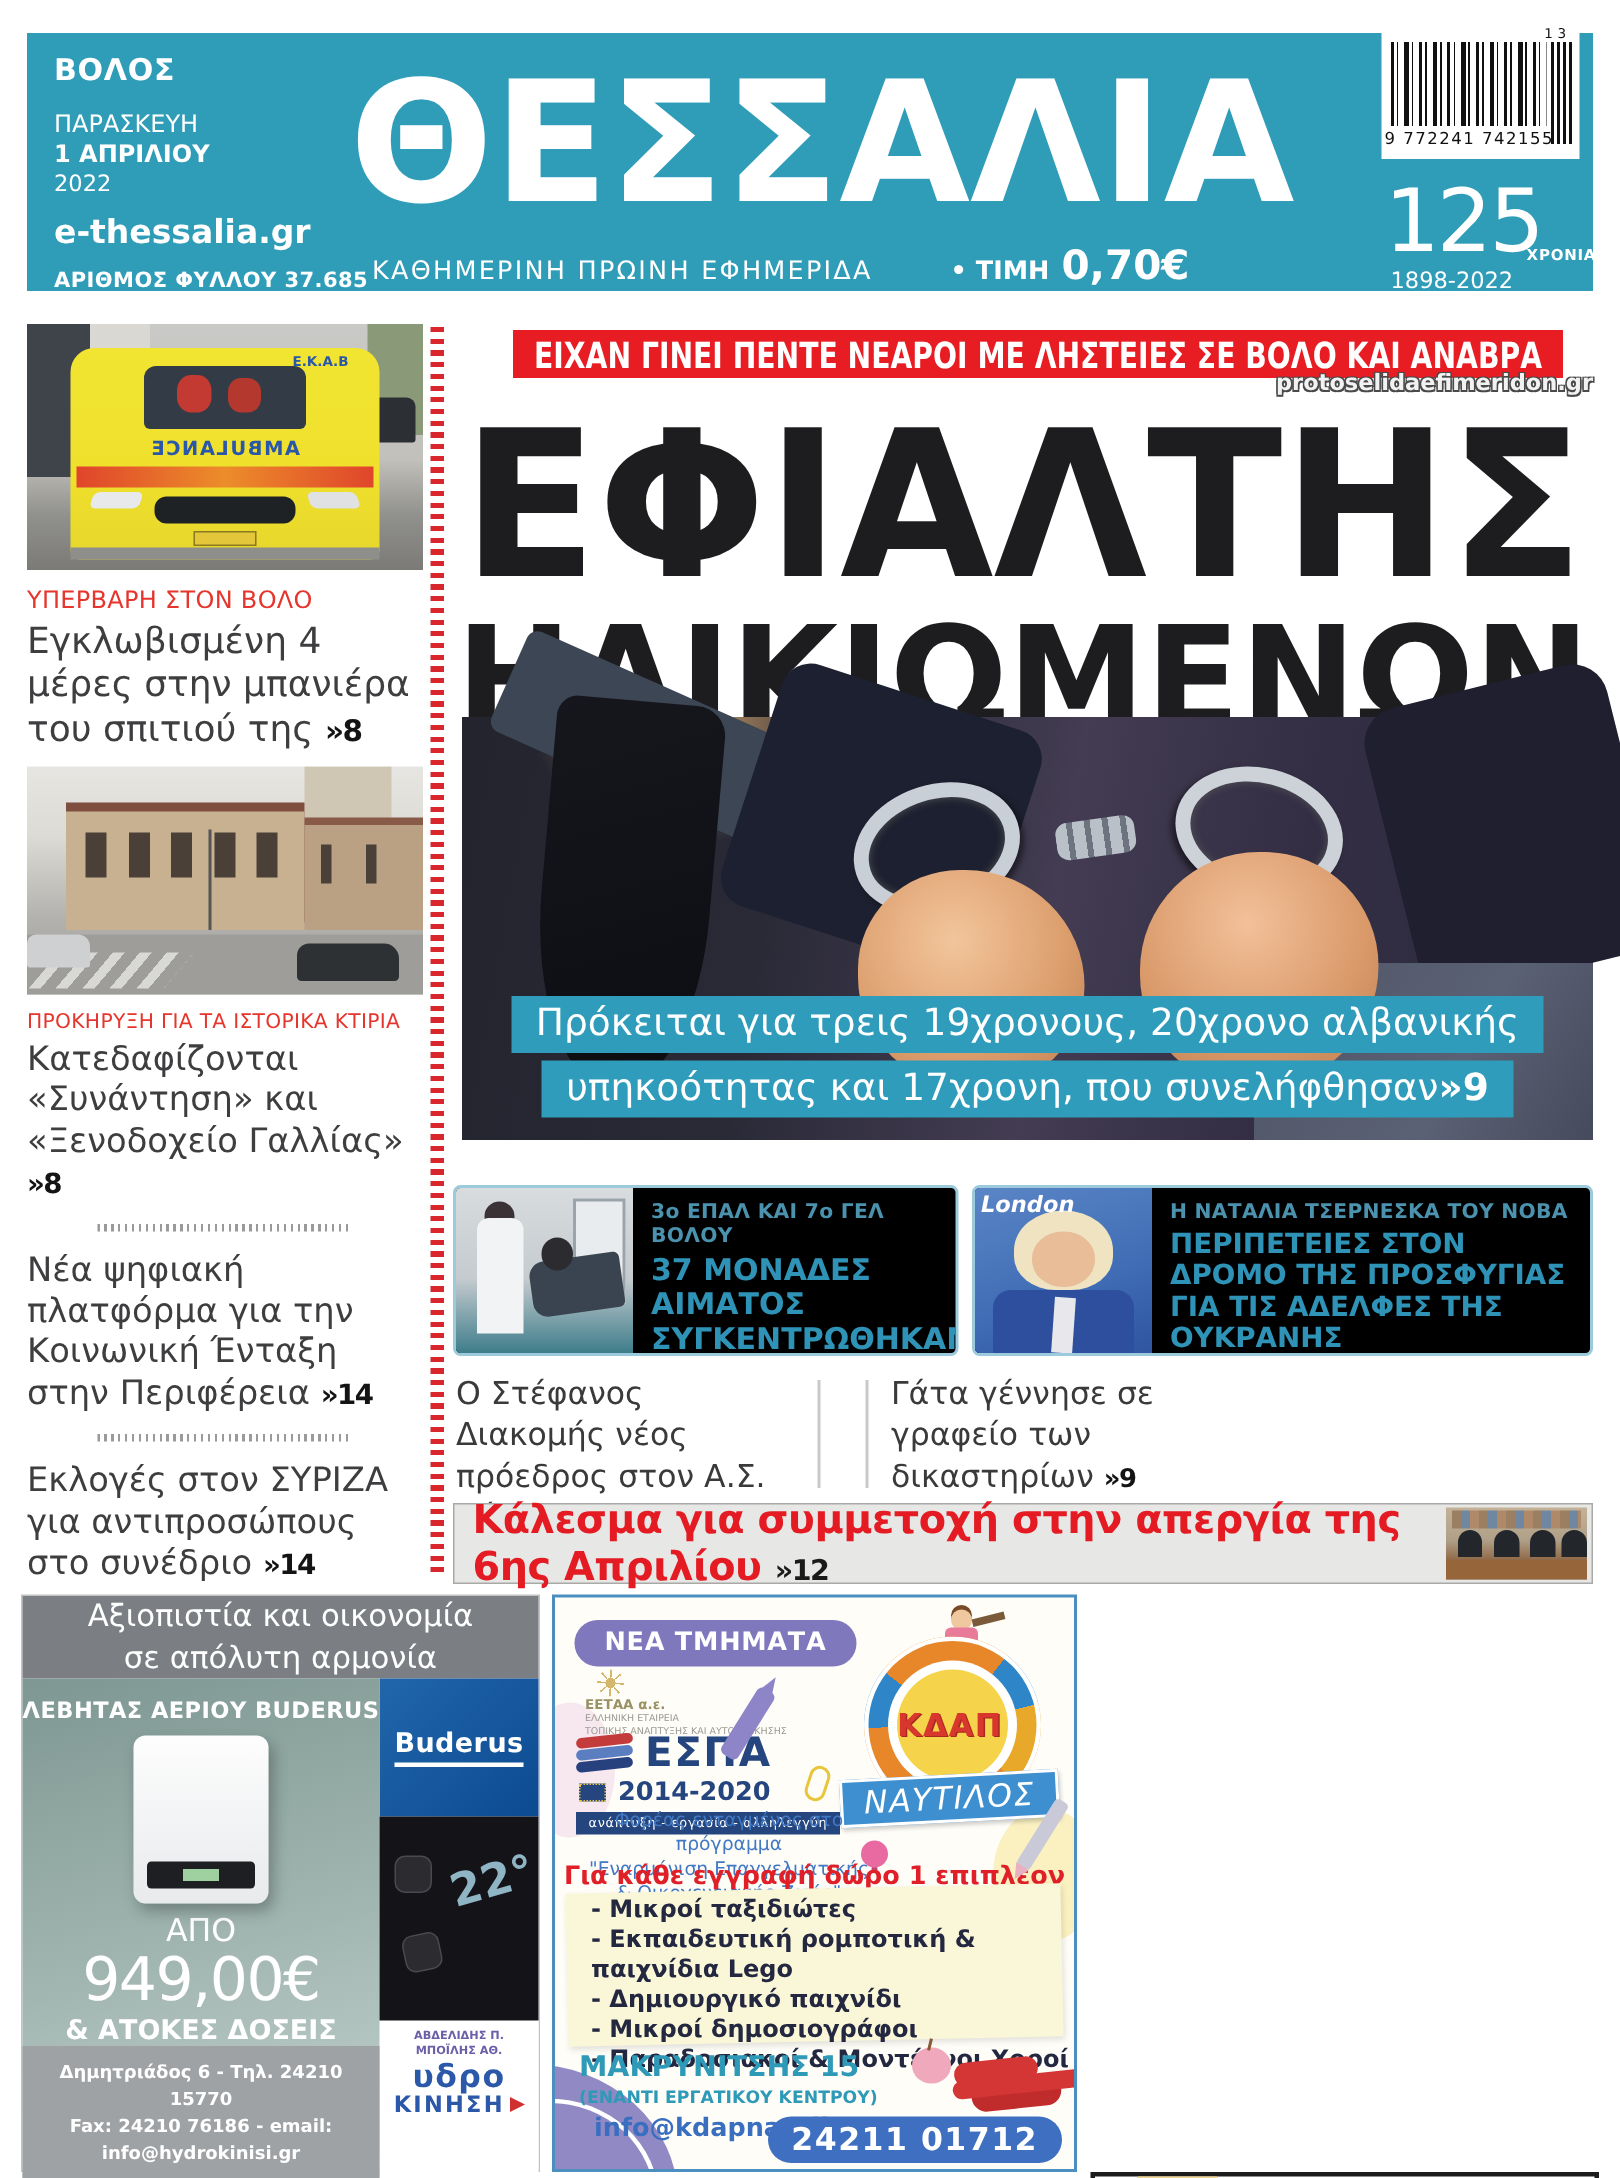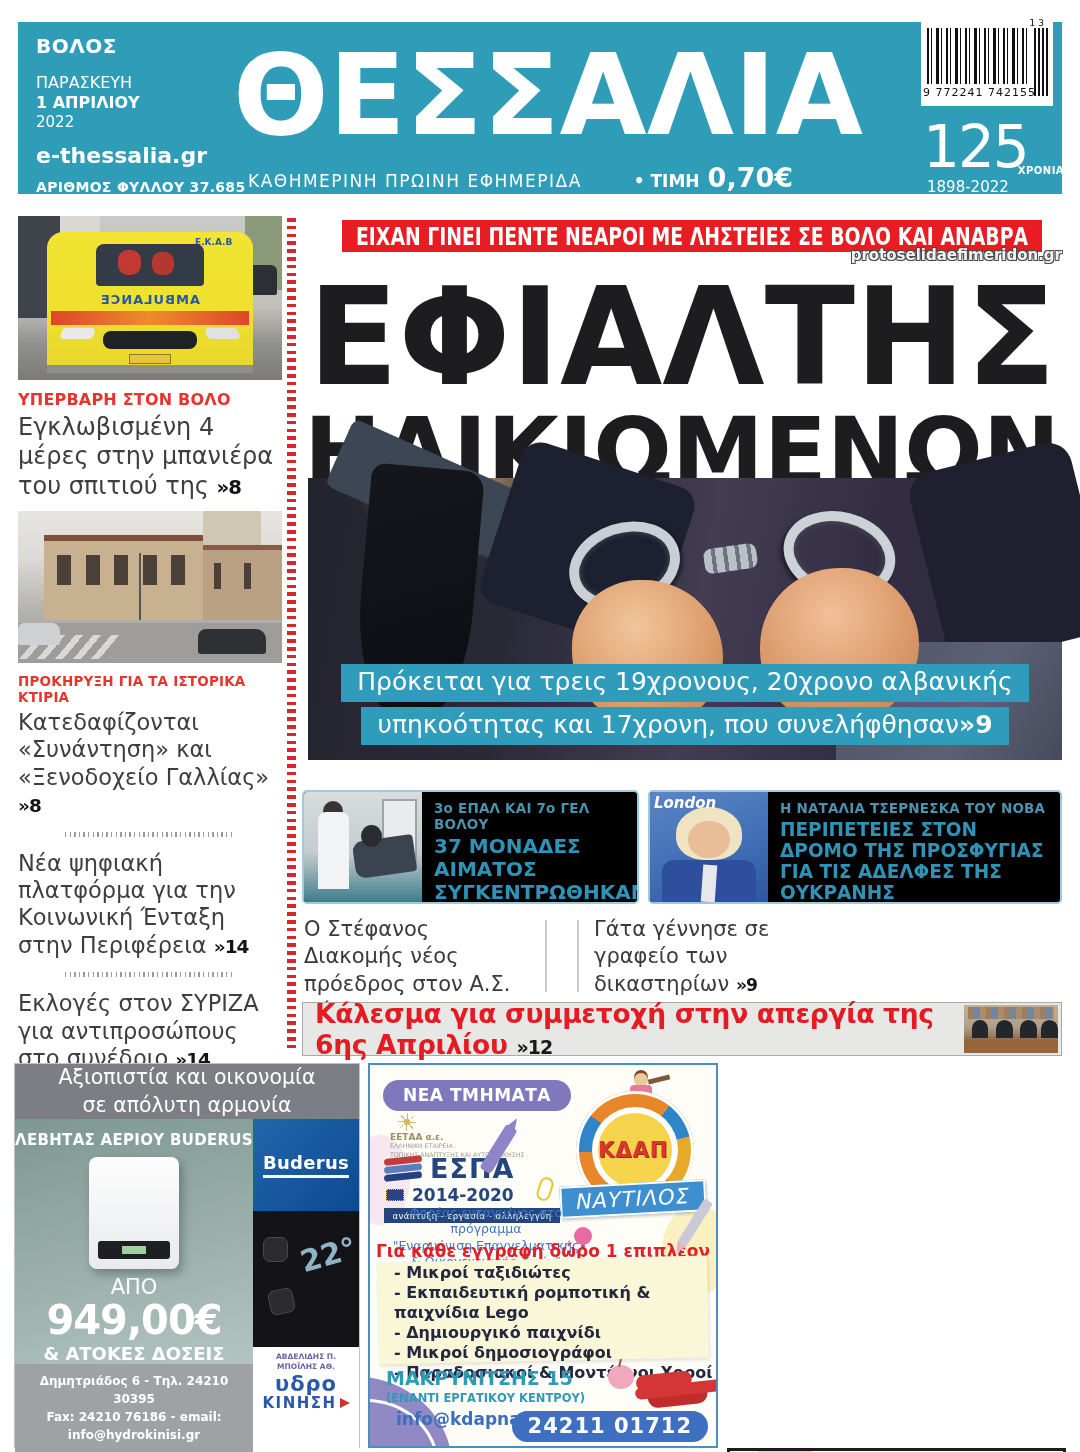--- a/index.html
+++ b/index.html
@@ -30,21 +30,21 @@
      background:repeating-linear-gradient(90deg,#111 0 2px,#fff 2px 4px); }
   .barcode-digits { position:absolute; left:2px; top:70px; font-size:11px; letter-spacing:1px; white-space:nowrap; }
   .anniv { position:absolute; left:905px; top:96px; width:130px; }
   .anniv-row { display:flex; align-items:flex-end; }
   .anniv-num { font-size:58px; line-height:1; font-weight:400; letter-spacing:-2px; }
   .anniv-label { font-size:10px; font-weight:700; margin-left:-10px; letter-spacing:.5px; }
   .anniv-years { font-size:15px; margin-top:2px; margin-left:4px; }
 
   
   .leftcol { position:absolute; left:18px; top:216px; width:264px; }
-  .kicker { margin-top:10px; font-size:16px; font-weight:700; color:#e5352c; letter-spacing:.2px; }
+  .kicker { margin-top:10px; font-size:16px; font-weight:400; color:#e5352c; letter-spacing:.2px; }
   .kicker.small { font-size:13.5px; }
   .lc-head { font-size:22.5px; line-height:1.22; color:#3e3e40; font-weight:400; margin-top:4px; }
   .lc-head-lg { font-size:24px; }
   .pref { font-weight:700; color:#141414; font-size:.82em; letter-spacing:-1px; }
   .dotrule { height:5px; width:170px; margin:13px auto; background:repeating-linear-gradient(90deg,#9a9a9a 0 1.5px,transparent 1.5px 4.6px); }
 
   
   .photo { position:relative; overflow:hidden; }
   .abs { position:absolute; }
 
@@ -156,21 +156,21 @@
   
   .ad1 { left:14px; width:346px; border:1px solid #c2c2c2; display:flex; flex-direction:column; }
   .ad1-banner { height:74px; background:#7b7f83; color:#fff; display:flex; flex-direction:column; justify-content:center; text-align:center; font-size:20.5px; line-height:1.35; }
   .ad1-body { flex:1; display:flex; }
   .ad1-left { width:238px; background:linear-gradient(165deg,#7e9792 0%,#9cb1ac 45%,#c3d2cd 100%); color:#fff; text-align:center; display:flex; flex-direction:column; position:relative; }
   .ad1-product { font-size:15px; font-weight:700; margin-top:12px; letter-spacing:.3px; }
   .boiler { width:90px; height:112px; background:linear-gradient(180deg,#fdfdfd,#e8eaec); border-radius:8px; margin:8px auto 6px; box-shadow:3px 5px 10px rgba(0,0,0,.28); position:relative; }
   .boiler-panel { position:absolute; bottom:10px; left:9px; right:9px; height:18px; background:#1e1f23; border-radius:3px; }
   .boiler-display { width:24px; height:8px; background:#9ed0a0; margin:5px auto 0; }
   .ad1-from { font-size:21px; }
-  .ad1-price { font-size:40px; font-weight:700; letter-spacing:-1px; line-height:1.05; }
+  .ad1-price { font-size:40px; font-weight:400; letter-spacing:-1px; line-height:1.05; }
   .ad1-inst { font-size:18px; font-weight:700; margin-top:2px; }
   .ad1-footer { margin-top:auto; background:#9fa2a5; padding:8px 4px 9px; font-size:12px; font-weight:700; line-height:1.5; }
   .ad1-right { width:106px; display:flex; flex-direction:column; }
   .bud-box { height:92px; background:linear-gradient(135deg,#2166ab,#0c4a91); display:flex; align-items:center; justify-content:center; }
   .bud-logo { color:#fff; font-weight:900; font-size:18px; border-bottom:3px solid #fff; padding-bottom:2px; letter-spacing:.3px; }
   .panel-photo { height:136px; background:#141418; position:relative; overflow:hidden; }
   .pbtn { position:absolute; width:25px; height:25px; background:#2b2b30; border:1px solid #49494f; border-radius:7px; }
   .pbtn1 { left:10px; top:26px; }
   .pbtn2 { left:16px; top:78px; transform:rotate(-12deg); }
   .pdisp { position:absolute; right:2px; top:26px; color:#8fb4c4; font-size:30px; font-weight:700; transform:rotate(-16deg); }
@@ -428,21 +428,21 @@
           <div class="ad1-product">ΛΕΒΗΤΑΣ ΑΕΡΙΟΥ BUDERUS</div>
           <div class="boiler">
             <div class="boiler-panel">
               <div class="boiler-display"></div>
             </div>
           </div>
           <div class="ad1-from">ΑΠΟ</div>
           <div class="ad1-price">949,00€</div>
           <div class="ad1-inst">&amp; ΑΤΟΚΕΣ ΔΟΣΕΙΣ</div>
           <div class="ad1-footer">
-            <div>Δημητριάδος 6 - Τηλ. 24210 30395</div>
+            <div>Δημητριάδος 6 - Τηλ. 24210 15770</div>
             <div>Fax: 24210 76186 - email: info@hydrokinisi.gr</div>
           </div>
         </div>
         <div class="ad1-right">
           <div class="bud-box">
             <span class="bud-logo">Buderus</span>
           </div>
           <div class="panel-photo">
             <div class="pbtn pbtn1"></div>
             <div class="pbtn pbtn2"></div>

